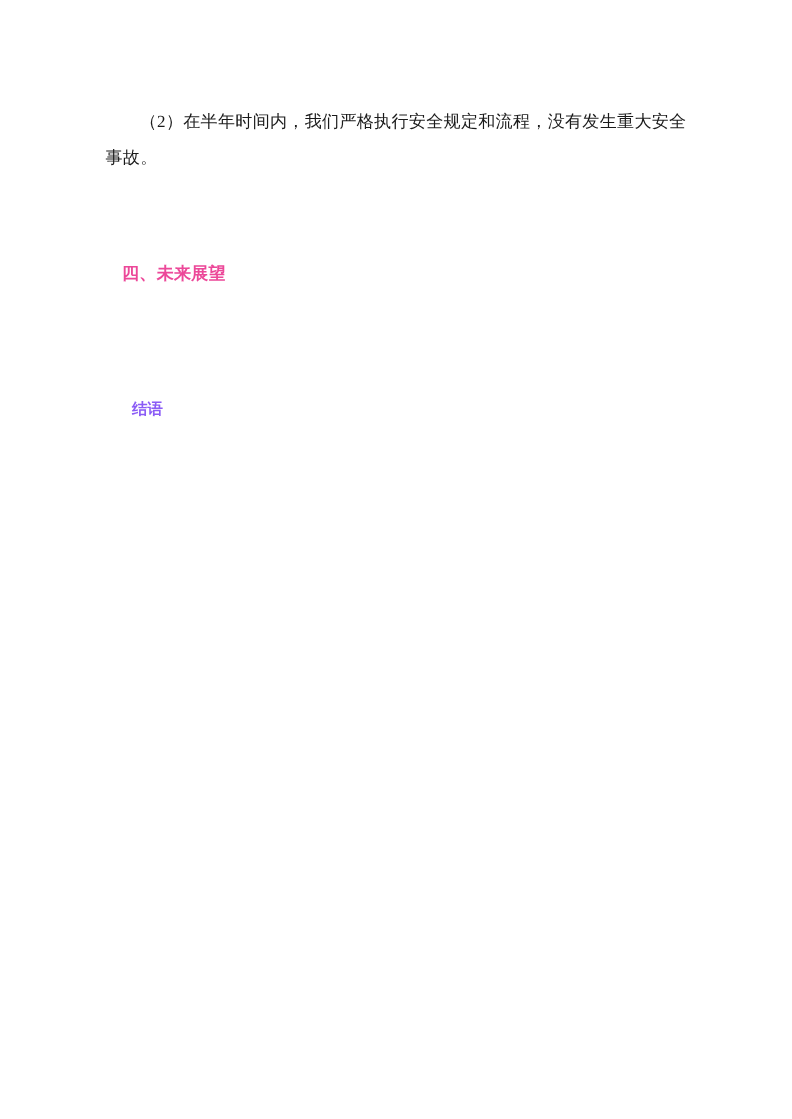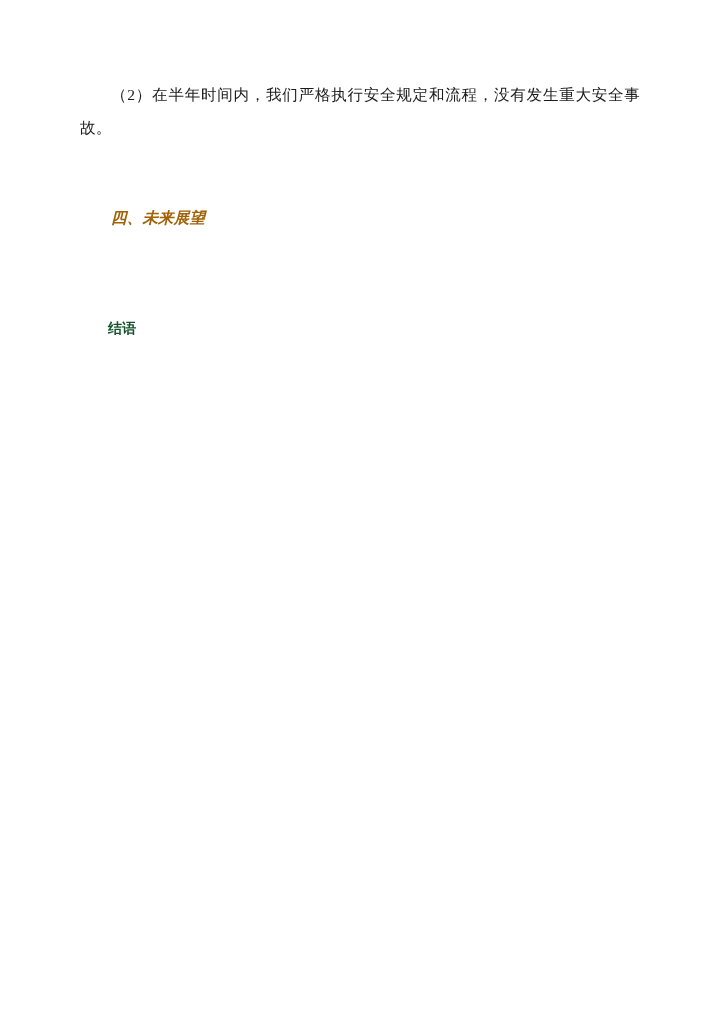--- a/index.html
+++ b/index.html
@@ -23,42 +23,41 @@
     padding: 60px 80px 60px 80px;
   }
   .doc-body {
     width: 560px;
   }
   .para {
     font-size: 15.5px;
     line-height: 2.15;
     text-align: justify;
     text-justify: inter-ideograph;
-    margin: 0;
+    margin: 16px;
     color: #1a1a1a;
     letter-spacing: 0.2px;
   }
   .indent {
     text-indent: 2em;
   }
   .heading {
     font-size: 15.5px;
     line-height: 2.15;
     text-indent: 2em;
     margin: 0;
-    color: #a16207;
+    color: #ec4899;
     letter-spacing: 0.2px;
-    font-style: italic;
   }
   .sub-heading {
     font-size: 14px;
     line-height: 2.15;
     text-indent: 2em;
-    margin: 0;
-    color: #14532d;
+    margin: 12px;
+    color: #8b5cf6;
     letter-spacing: 0.2px;
   }
   .gap-sm { height: 18px; }
   .gap-md { height: 40px; }
   .gap-lg { height: 56px; }
 </style>
 </head>
 <body>
 
 <div class="page">

